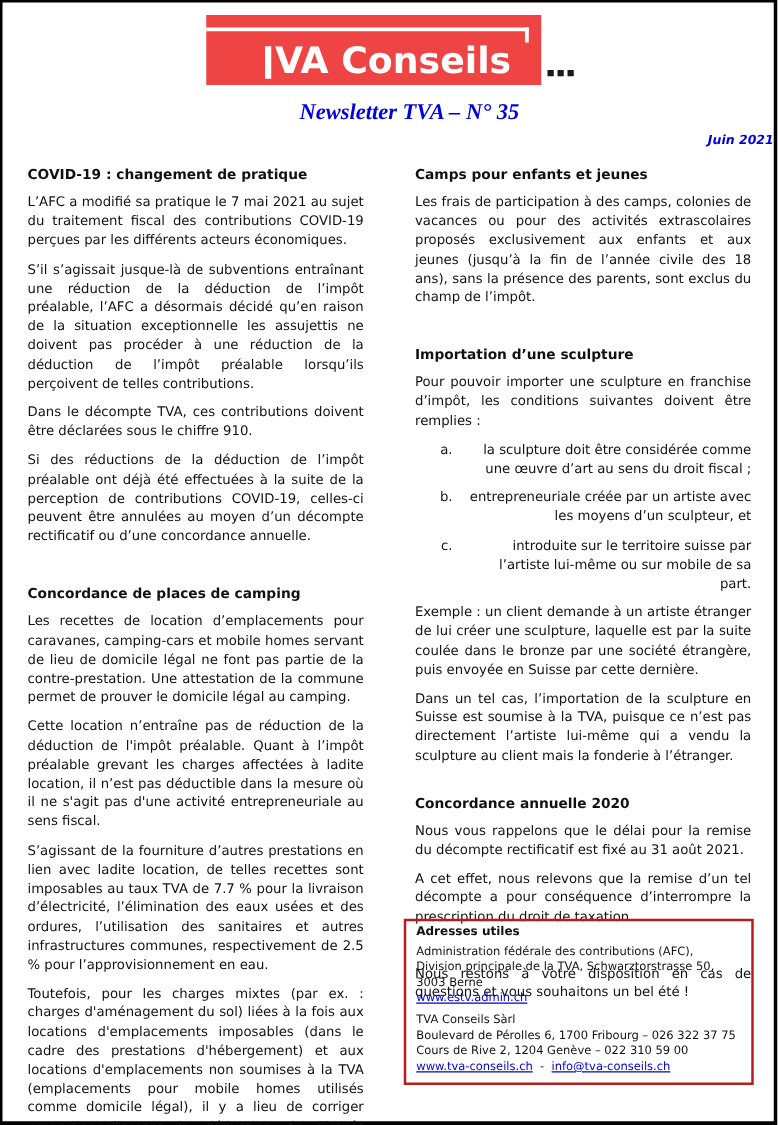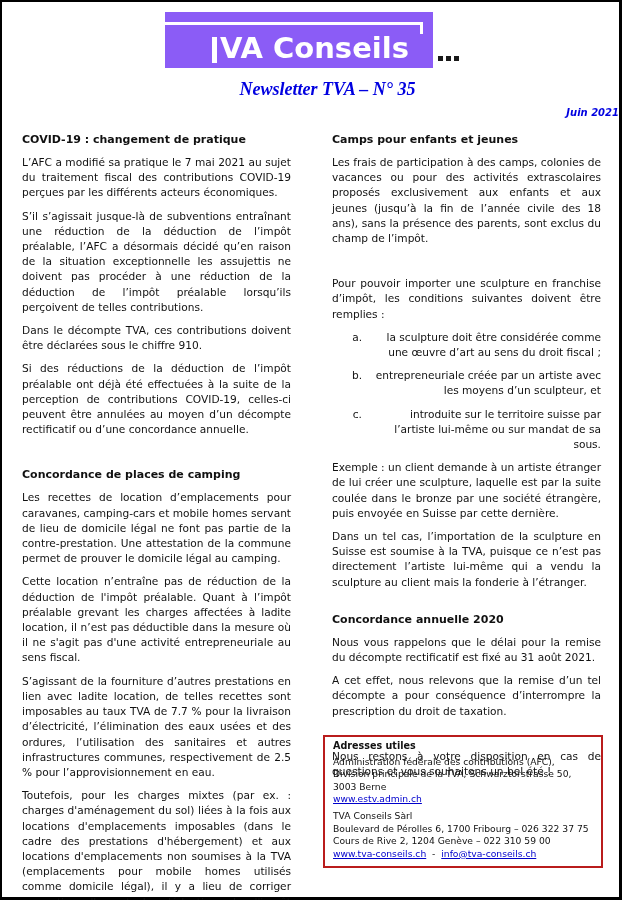--- a/index.html
+++ b/index.html
@@ -11,21 +11,21 @@
       border-left: 2px solid #000; border-top: 2px solid #000;
       border-right: 3px solid #000; border-bottom: 3px solid #000;
       background: #fff;
       font-family: "DejaVu Sans", sans-serif;
       color: #111;
     }
     
     .logo {
       position: absolute; left: 163px; top: 10px;
       width: 268px; height: 56px;
-      background: #8b5cf6;
+      background: #ef4444;
     }
     .logo .bar-h {
       position: absolute; left: 0; top: 10px; width: 258px; height: 3px; background: #fff;
     }
     .logo .bar-v {
       position: absolute; left: 255px; top: 10px; width: 3px; height: 12px; background: #fff;
     }
     .logo .t-stem {
       position: absolute; left: 47px; top: 25px; width: 5px; height: 26px; background: #fff;
     }
@@ -128,33 +128,34 @@
     </section>
   </div>
 
   <div class="col col-right">
     <section>
       <h3>Camps pour enfants et jeunes</h3>
       <p>Les frais de participation à des camps, colonies de vacances ou pour des activités extrascolaires proposés exclusivement aux enfants et aux jeunes (jusqu’à la fin de l’année civile des 18 ans), sans la présence des parents, sont exclus du champ de l’impôt.</p>
     </section>
     <div class="gap-m"></div>
     <section>
+      <h3>Importation d’une sculpture</h3>
       <p>Pour pouvoir importer une sculpture en franchise d’impôt, les conditions suivantes doivent être remplies :</p>
       <ul class="list">
         <li>
           <span class="marker">a.</span>
           <span class="item-text">la sculpture doit être considérée comme une œuvre d’art au sens du droit fiscal ;</span>
         </li>
         <li>
           <span class="marker">b.</span>
           <span class="item-text">entrepreneuriale créée par un artiste avec les moyens d’un sculpteur, et</span>
         </li>
         <li>
           <span class="marker">c.</span>
-          <span class="item-text">introduite sur le territoire suisse par l’artiste lui-même ou sur mandat de sa sous.</span>
+          <span class="item-text">introduite sur le territoire suisse par l’artiste lui-même ou sur mobile de sa part.</span>
         </li>
       </ul>
       <p>Exemple : un client demande à un artiste étranger de lui créer une sculpture, laquelle est par la suite coulée dans le bronze par une société étrangère, puis envoyée en Suisse par cette dernière.</p>
       <p>Dans un tel cas, l’importation de la sculpture en Suisse est soumise à la TVA, puisque ce n’est pas directement l’artiste lui-même qui a vendu la sculpture au client mais la fonderie à l’étranger.</p>
     </section>
     <div class="gap-s"></div>
     <section>
       <h3>Concordance annuelle 2020</h3>
       <p>Nous vous rappelons que le délai pour la remise du décompte rectificatif est fixé au 31 août 2021.</p>
       <p>A cet effet, nous relevons que la remise d’un tel décompte a pour conséquence d’interrompre la prescription du droit de taxation.</p>

